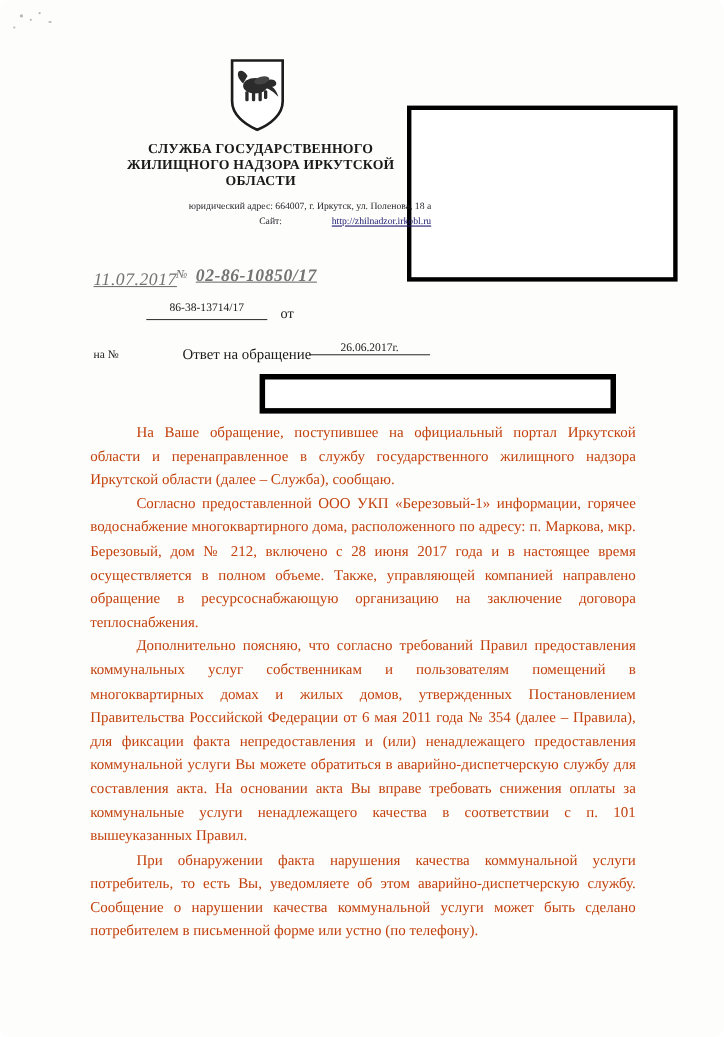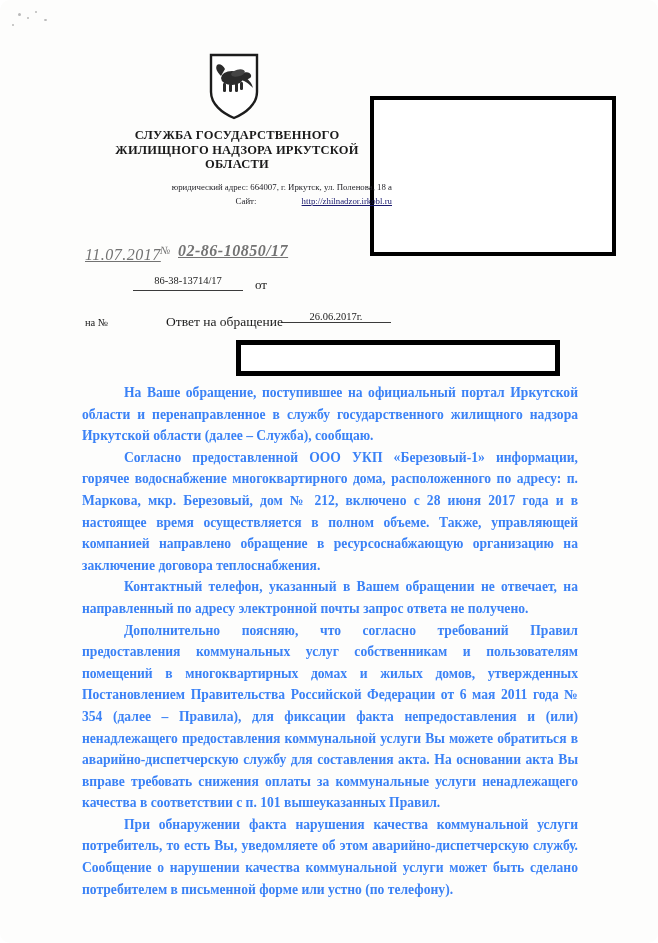--- a/index.html
+++ b/index.html
@@ -177,22 +177,21 @@
   
   .body-text {
     position: absolute;
     left: 82px;
     top: 382px;
     width: 496px;
     font-size: 13.6px;
     line-height: 21.6px;
     text-align: justify;
     text-justify: inter-word;
-    color: #3b82f6;
-    font-weight: bold;
+    color: #c2410c;
   }
   .body-text p {
     margin: 0 0 0 0;
     text-indent: 42px;
   }
 </style>
 </head>
 <body>
 
 <div class="page">
@@ -245,18 +244,17 @@
     <span class="ref-in">86-38-13714/17</span>
     <span class="ref-ot">от</span>
     <span class="ref-date">26.06.2017г.</span>
   </div>
 
   <div class="subject">Ответ на обращение</div>
 
   <div class="body-text">
     <p>На Ваше обращение, поступившее на официальный портал Иркутской области и перенаправленное в службу государственного жилищного надзора Иркутской области (далее – Служба), сообщаю.</p>
     <p>Согласно предоставленной ООО УКП «Березовый-1» информации, горячее водоснабжение многоквартирного дома, расположенного по адресу: п. Маркова, мкр. Березовый, дом № 212, включено с 28 июня 2017 года и в настоящее время осуществляется в полном объеме. Также, управляющей компанией направлено обращение в ресурсоснабжающую организацию на заключение договора теплоснабжения.</p>
-    <p>Контактный телефон, указанный в Вашем обращении не отвечает, на направленный по адресу электронной почты запрос ответа не получено.</p>
     <p>Дополнительно поясняю, что согласно требований Правил предоставления коммунальных услуг собственникам и пользователям помещений в многоквартирных домах и жилых домов, утвержденных Постановлением Правительства Российской Федерации от 6 мая 2011 года № 354 (далее – Правила), для фиксации факта непредоставления и (или) ненадлежащего предоставления коммунальной услуги Вы можете обратиться в аварийно-диспетчерскую службу для составления акта. На основании акта Вы вправе требовать снижения оплаты за коммунальные услуги ненадлежащего качества в соответствии с п. 101 вышеуказанных Правил.</p>
     <p>При обнаружении факта нарушения качества коммунальной услуги потребитель, то есть Вы, уведомляете об этом аварийно-диспетчерскую службу. Сообщение о нарушении качества коммунальной услуги может быть сделано потребителем в письменной форме или устно (по телефону).</p>
   </div>
 
 </div>
 
 </body></html>

